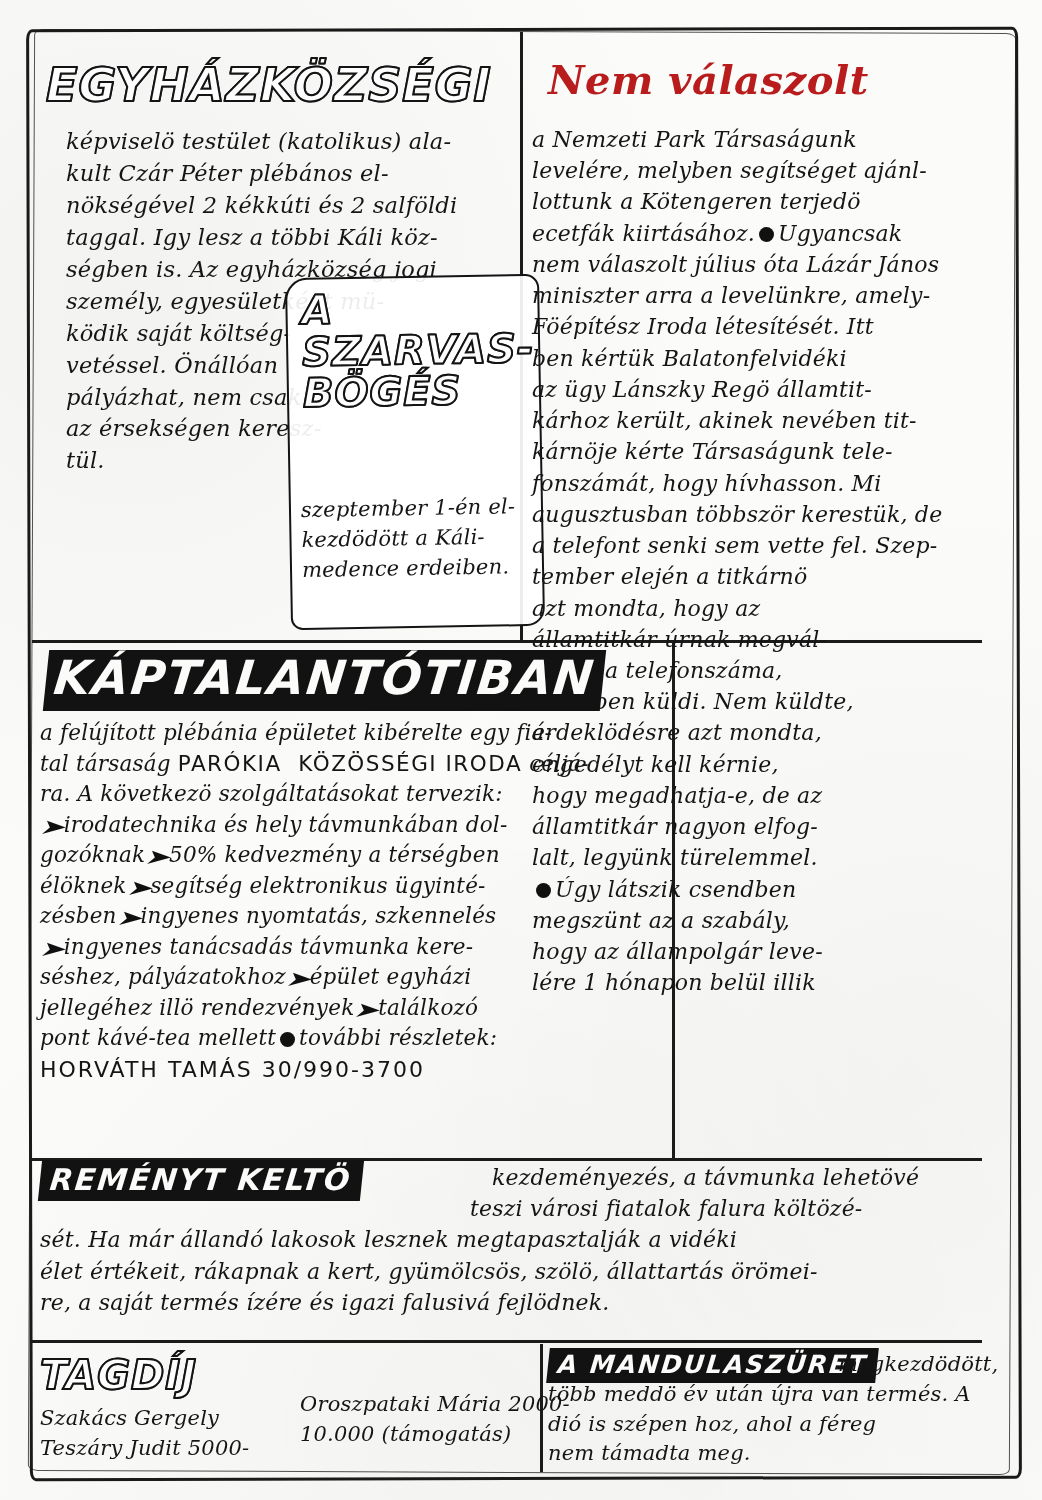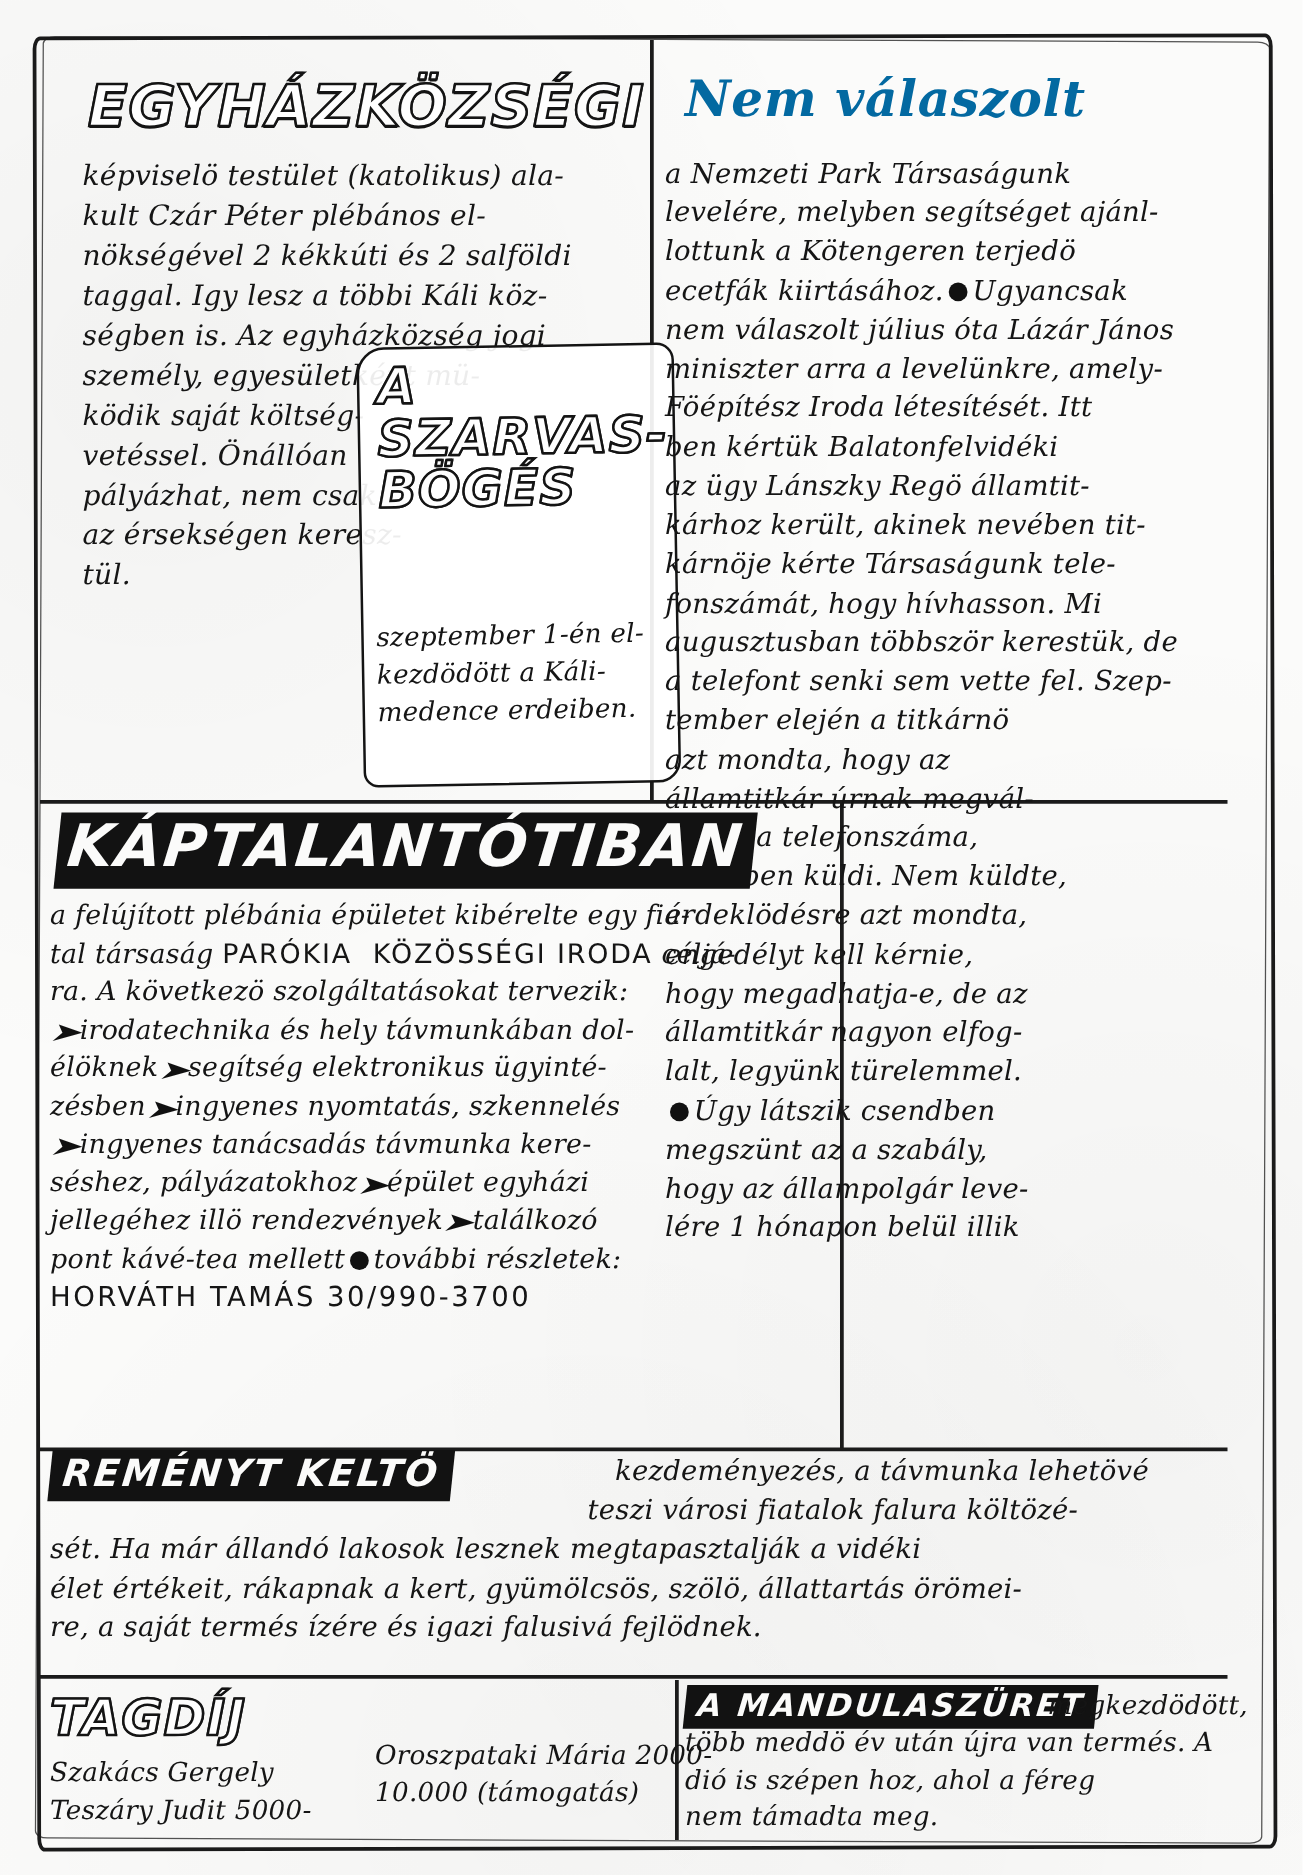--- a/index.html
+++ b/index.html
@@ -91,21 +91,21 @@
     font-weight: bold;
     font-style: italic;
     letter-spacing: 2px;
     padding: 2px 10px 4px 10px;
     transform: skewX(-6deg);
   }
   .script-head {
     font-family: "DejaVu Serif", serif;
     font-style: italic;
     font-weight: bold;
-    color: #0369a1;
+    color: #b91c1c;
     letter-spacing: .5px;
   }
 
   
   .arrow {
     display: inline-block;
     color: #101010;
     font-size: 21px;
     line-height: 1;
     transform: translateY(2px) scaleX(1.5);
@@ -120,21 +120,20 @@
     vertical-align: middle;
     margin: 0 4px;
   }
 
   
   .region { position: absolute; }
 
   #head-egyhaz {
     left: 46px; top: 58px; width: 470px;
     font-size: 46px;
-    text-align: right;
   }
   #body-egyhaz {
     left: 46px; top: 126px; width: 300px;
     font-size: 22.5px;
     margin-left: 20px;
   }
   #body-egyhaz .l { display: block; white-space: nowrap; }
 
   
   #szarvas-box {
@@ -317,20 +316,23 @@
   <div class="region hw" id="body-kapt">
     <span class="l">a felújított plébánia épületet kibérelte egy fia-</span>
     <span class="l">
       <span>tal társaság&nbsp;</span><span class="blocky">PARÓKIA</span><span class="blocky">&nbsp; KÖZÖSSÉGI IRODA</span><span>&nbsp;céljá-</span>
     </span>
     <span class="l">ra. A következö szolgáltatásokat tervezik:</span>
     <span class="l">
       <span class="arrow">➤</span><span>irodatechnika és hely távmunkában dol-</span>
     </span>
     <span class="l">
+      <span>gozóknak</span><span class="arrow">➤</span><span>50% kedvezmény a térségben</span>
+    </span>
+    <span class="l">
       <span>élöknek</span><span class="arrow">➤</span><span>segítség elektronikus ügyinté-</span>
     </span>
     <span class="l">
       <span>zésben</span><span class="arrow">➤</span><span>ingyenes nyomtatás, szkennelés</span>
     </span>
     <span class="l">
       <span class="arrow">➤</span><span>ingyenes tanácsadás távmunka kere-</span>
     </span>
     <span class="l">
       <span>séshez, pályázatokhoz</span><span class="arrow">➤</span><span>épület egyházi</span>

